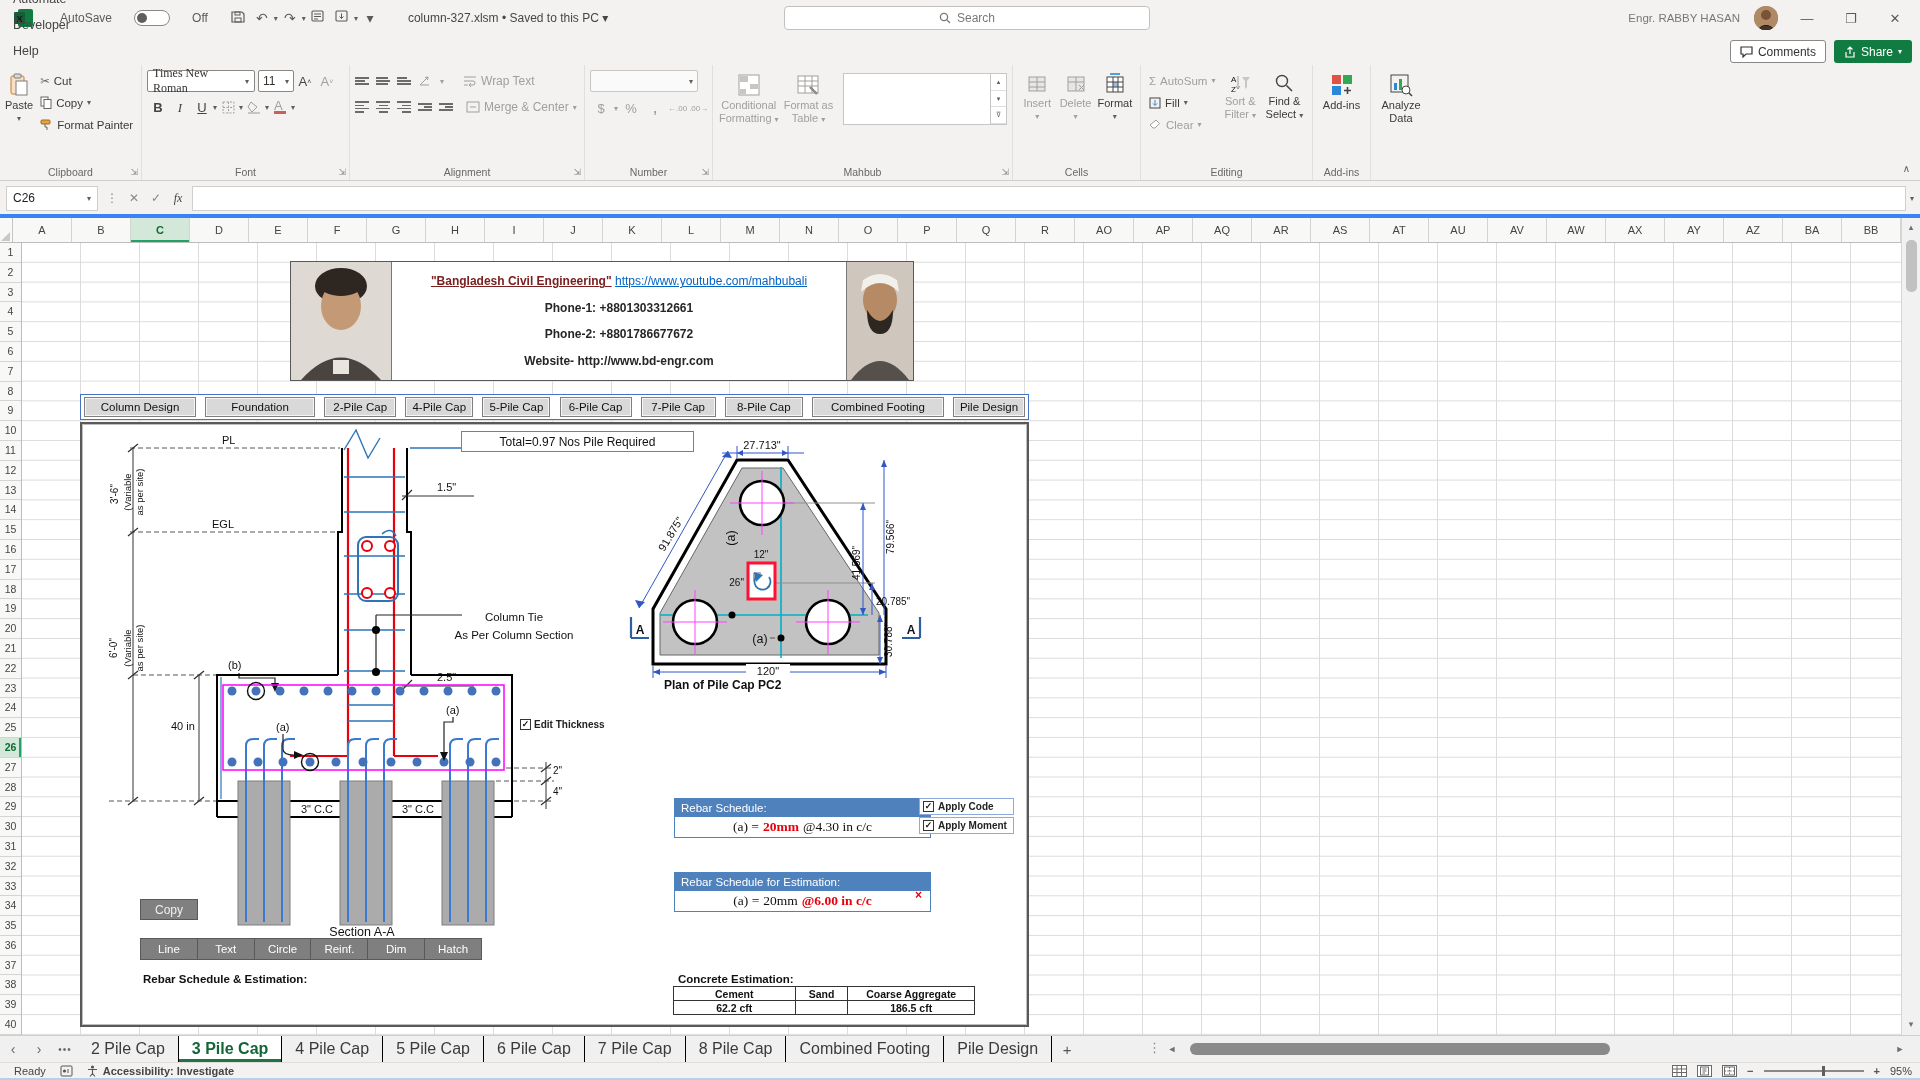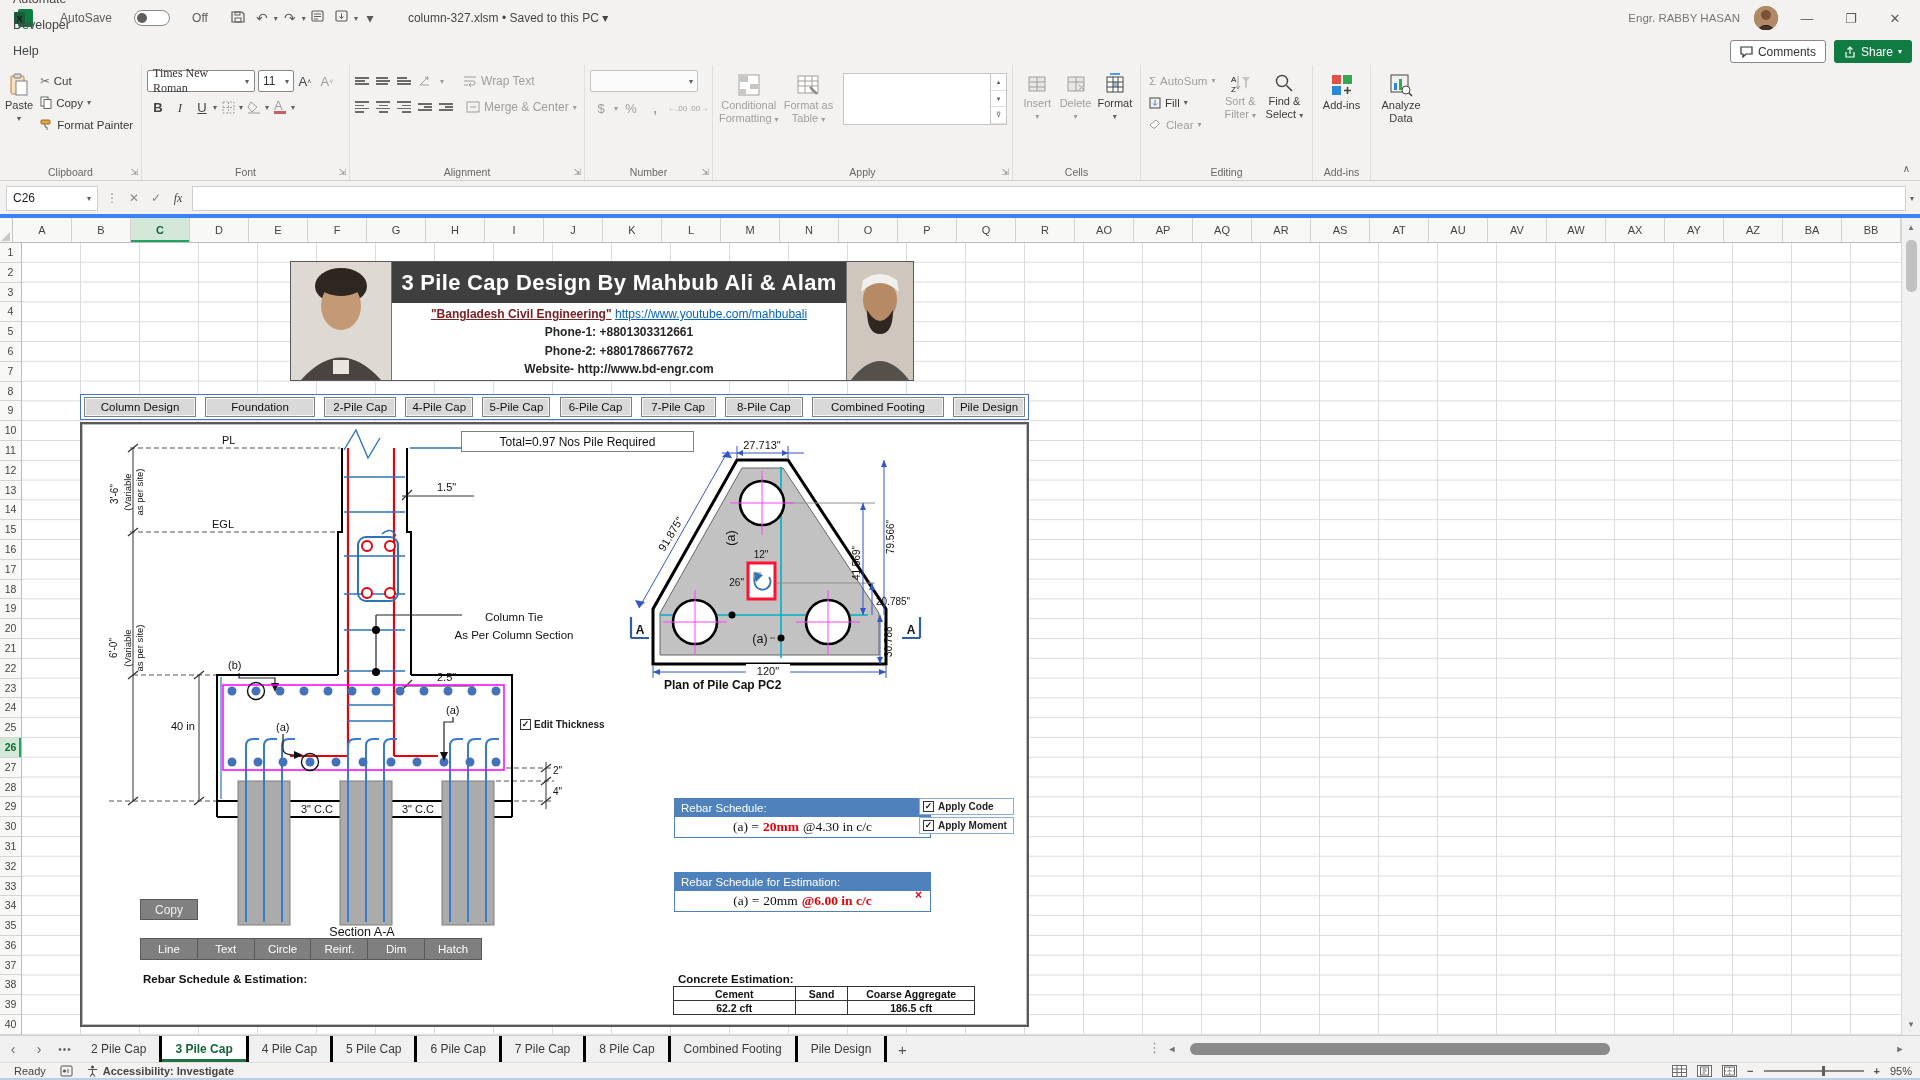--- a/index.html
+++ b/index.html
@@ -100,21 +100,21 @@
 .applybox{position:absolute;width:95px;height:17px;border:1px solid #8eaadb;background:#fff;display:flex;align-items:center;gap:4px;padding:0 3px;font-size:10px;font-weight:700;color:#222}
 .xmark{position:absolute;color:#e8000d;font-weight:700;font-size:12px}
 
 .vscroll{position:absolute;right:0;top:0;width:19px;height:817px;background:#f1f1f1;border-left:1px solid #d6d6d6;display:flex;flex-direction:column;align-items:center}
 .varr{height:18px;color:#707070;font-size:9px;line-height:18px}
 .vthumb{width:11px;height:52px;background:#c1c1c1;border-radius:5px;margin-top:4px}
 .vbot{position:absolute;bottom:2px}
 
 .tabbar{position:absolute;left:0;top:1035px;width:1920px;height:27px;background:#f0f0f0;border-top:1px solid #cfcfcf;display:flex;align-items:stretch}
 .snav{width:26px;display:flex;align-items:center;justify-content:center;color:#666;font-size:14px}
-.stab{padding:0 13px;display:flex;align-items:center;font-size:12px;color:#3b3b3b;border-right:3px solid #000000;background:#f0f0f0}
+.stab{padding:0 13px;display:flex;align-items:center;font-size:16px;color:#3b3b3b;border-right:1px solid #000000;background:#f0f0f0}
 .stab.active{background:#fff;font-weight:700;color:#156539;box-shadow:inset 0 -3px 0 #217346}
 .addsheet{width:30px;display:flex;align-items:center;justify-content:center;color:#555;font-size:15px}
 .hsplit{position:absolute;left:1148px;top:4px;color:#888;font-size:13px}
 .hscroll{position:absolute;left:1166px;top:5px;width:740px;height:16px;display:flex;align-items:center}
 .harr{width:12px;color:#707070;font-size:9px;text-align:center}
 .htrack{flex:1;height:12px;background:#f0f0f0;position:relative}
 .hthumb{position:absolute;left:12px;top:0;width:420px;height:12px;background:#8a8a8a;border-radius:6px}
 
 .sbar{position:absolute;left:0;top:1062px;width:1920px;height:16px;background:#f3f2f1;border-top:1px solid #e0dedc;display:flex;align-items:center;font-size:11px;color:#454545}
 .sbar .sp{margin-left:14px;display:flex;align-items:center;gap:5px}
@@ -154,20 +154,27 @@
           <rect x="1" y="1" width="11" height="10" rx="1" fill="none" stroke="#5c5a58" stroke-width="1.1"></rect>
           <path d="M3 4 h7 M3 6.5 h7 M3 9 h4" stroke="#5c5a58"></path>
         </svg></span>
     <span class="qic"><svg width="14" height="13" viewBox="0 0 14 13">
           <rect x="1" y="1" width="11" height="10" rx="1" fill="none" stroke="#5c5a58" stroke-width="1.1"></rect>
           <path d="M6.5 3.5 v5 M4.5 6.5 l2 2 2-2" stroke="#5c5a58" fill="none"></path>
         </svg></span>
       <span class="car">▾</span>
     <span class="qic">▾</span>
     <span class="fname"><span>column-327.xlsm</span> • <span>Saved to this PC</span> ▾</span>
+    <div class="srch">
+      <svg width="12" height="12" viewBox="0 0 12 12">
+          <circle cx="5" cy="5" r="3.6" fill="none" stroke="#7a7876" stroke-width="1.3"></circle>
+          <path d="M8 8 L11 11" stroke="#7a7876" stroke-width="1.3"></path>
+        </svg>
+      <span>Search</span>
+    </div>
     <div class="tbr">
       <span class="uname">Engr. RABBY HASAN</span>
       <span class="avatar"><svg width="24" height="24" viewBox="0 0 24 24">
             <rect width="24" height="24" fill="#b08a64"></rect>
             <circle cx="12" cy="9" r="5" fill="#7a5236"></circle>
             <path d="M3 24 q9 -10 18 0 z" fill="#4a3categor2"></path>
             <path d="M3 24 q9 -9 18 0 z" fill="#46342a"></path>
           </svg></span>
       <span class="winbtn">—</span>
       <span class="winbtn">❐</span>
@@ -401,21 +408,21 @@
         <span><span>Format as</span><br><span>Table</span> <span class="car">▾</span></span>
       </div>
       <div class="gallery">
         <div class="gs">
             <div>▴</div>
             <div>▾</div>
             <div>⊽</div>
           </div>
       </div>
       <span class="launch">⇲</span>
-      <div class="glabel">Apply</div>
+      <div class="glabel">Mahbub</div>
     </div>
 
     <div class="grp" style="width:128px">
       <div class="bb dis" style="width:40px">
         <svg width="22" height="22" viewBox="0 0 22 22">
             <rect x="3" y="4" width="16" height="14" fill="#e8e6e4" stroke="#a19f9d"></rect>
             <path d="M3 9 h16 M3 14 h16 M11 4 v14" stroke="#a19f9d"></path>
           </svg>
         <span>Insert</span>
           <span class="car">▾</span>
@@ -618,21 +625,20 @@
           <svg width="100" height="118" viewBox="0 0 100 118">
               <rect width="100" height="118" fill="#ded9d2"></rect>
               <ellipse cx="50" cy="24" rx="26" ry="18" fill="#2e2620"></ellipse>
               <ellipse cx="50" cy="44" rx="20" ry="24" fill="#c49a76"></ellipse>
               <ellipse cx="50" cy="22" rx="22" ry="12" fill="#2e2620"></ellipse>
               <path d="M10 118 q40 -45 80 0 z" fill="#4a4440"></path>
               <rect x="42" y="98" width="16" height="14" fill="#e8e4de"></rect>
             </svg>
         </div>
         <div class="tcenter">
-          <div class="tbar">3 Pile Cap Design By Mahbub Ali &amp; Alam</div>
           <div class="tlines">
             <div><span class="chan">"Bangladesh Civil Engineering"</span> <span class="url">https://www.youtube.com/mahbubali</span></div>
             <div>Phone-1: +8801303312661</div>
             <div>Phone-2: +8801786677672</div>
             <div>Website- http://www.bd-engr.com</div>
           </div>
         </div>
         <div class="photo" style="width:66px">
           <svg width="66" height="118" viewBox="0 0 66 118">
               <rect width="66" height="118" fill="#cfc7bd"></rect>

